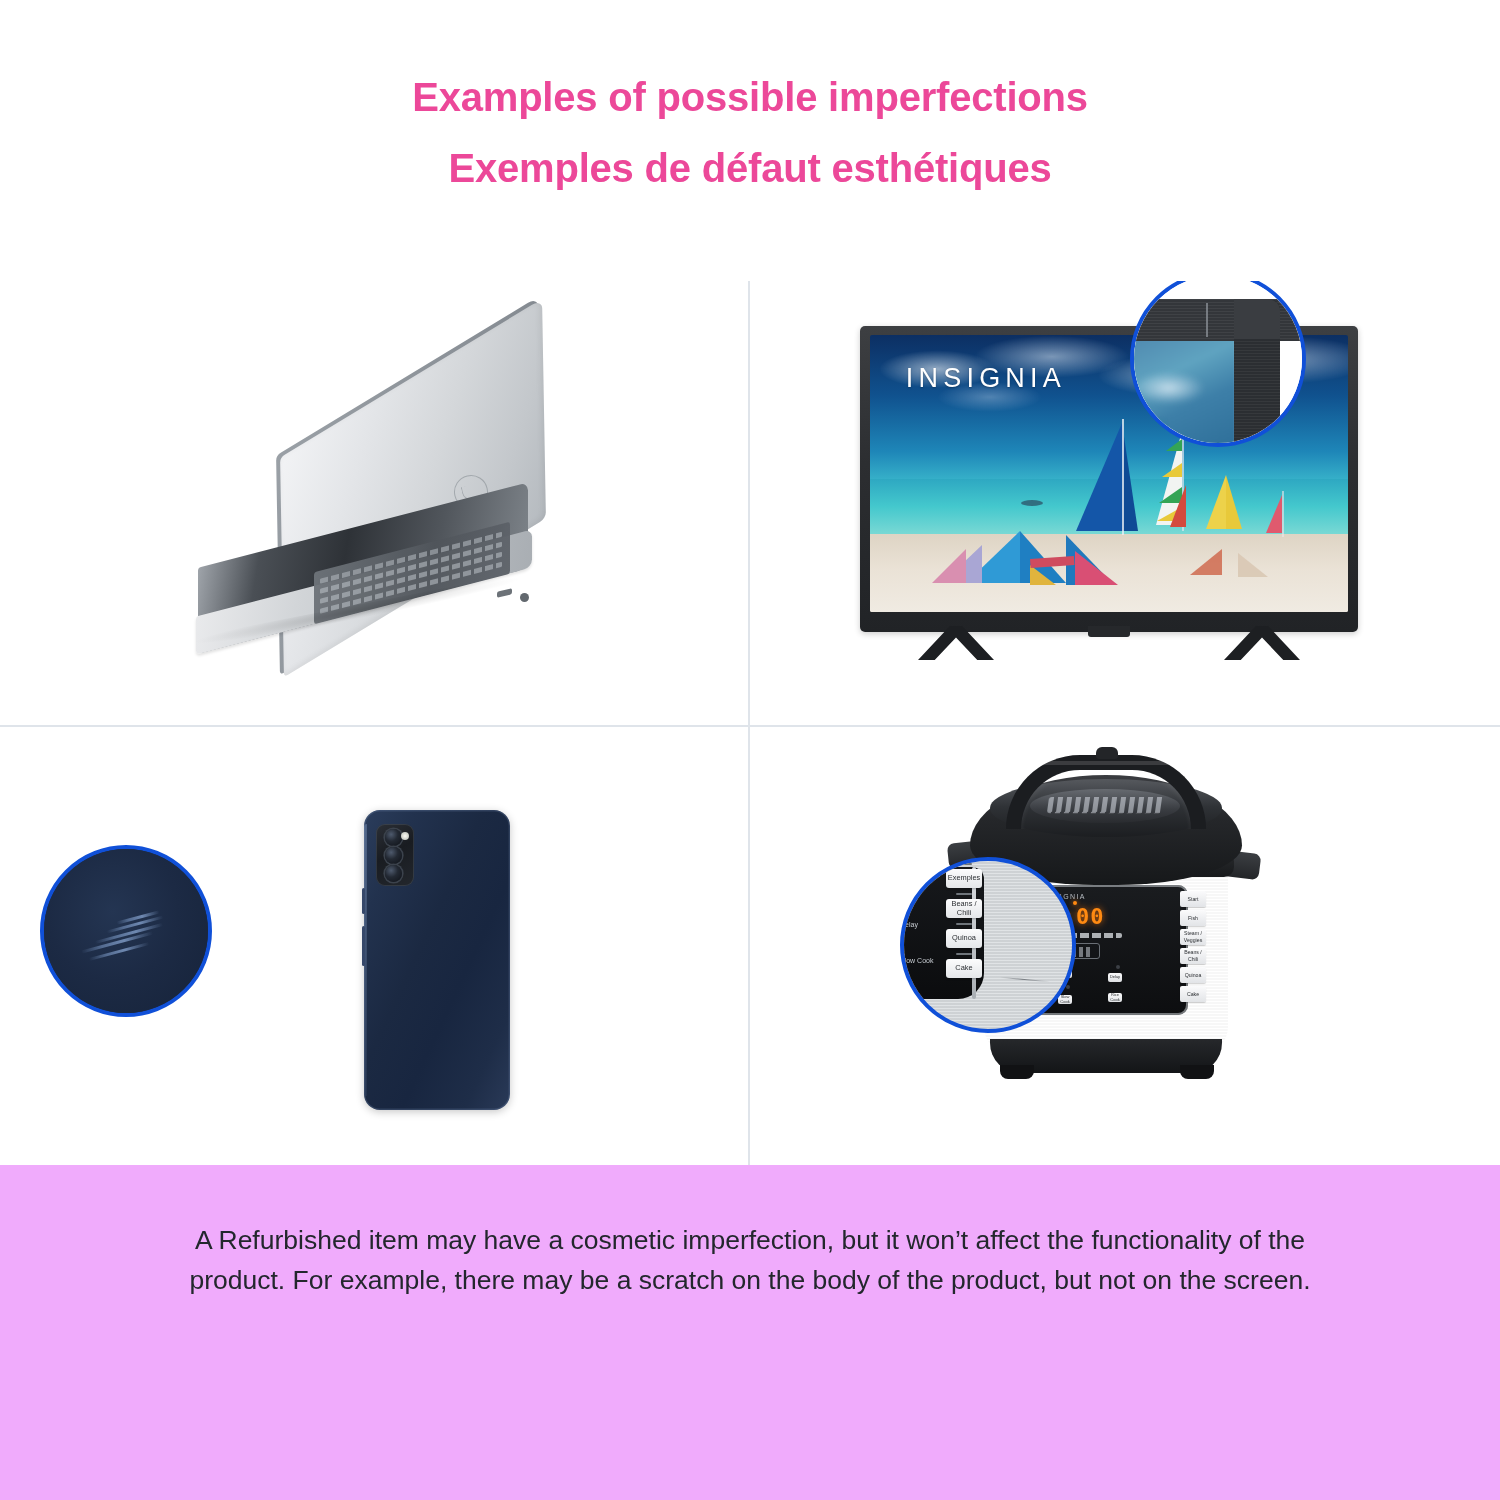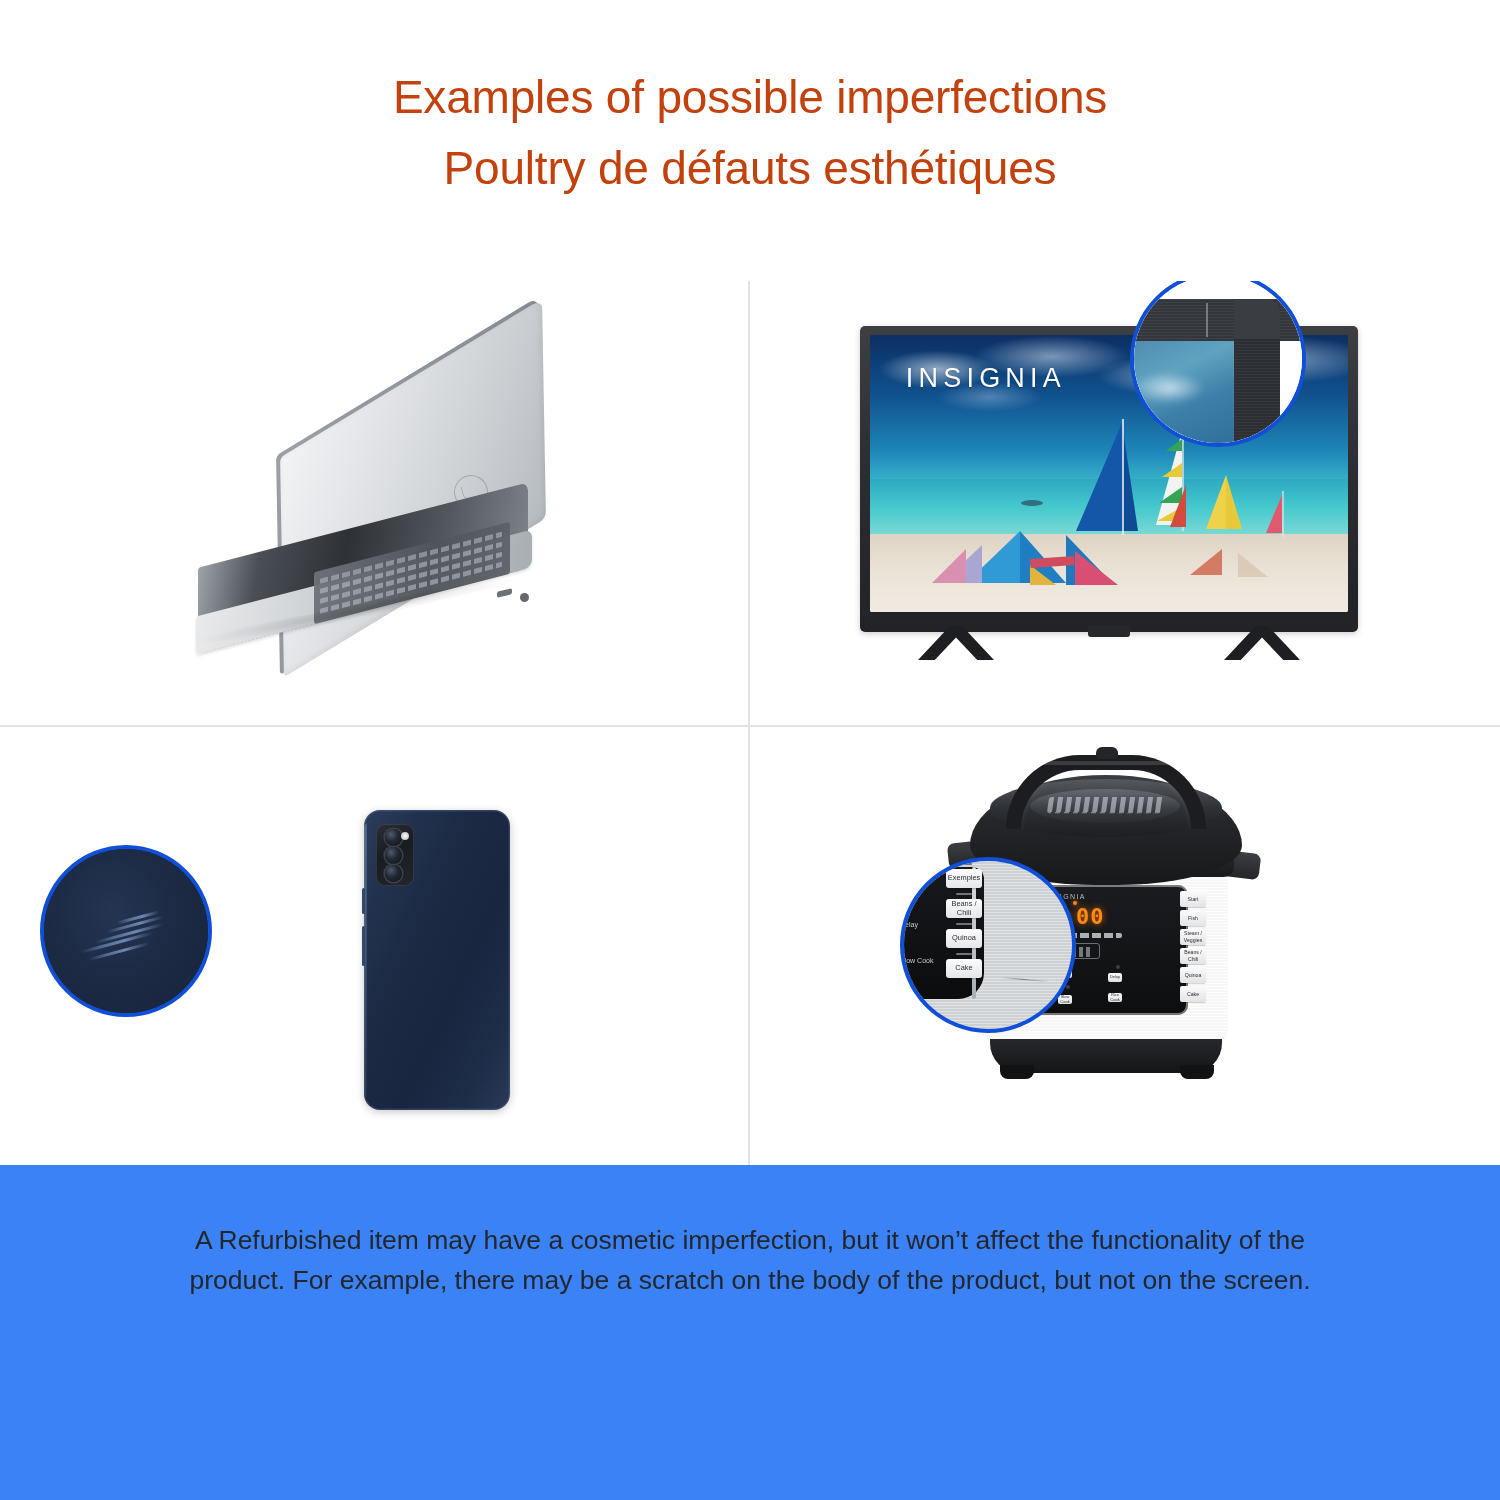--- a/index.html
+++ b/index.html
@@ -21,23 +21,23 @@
   }
 
   
   #title-block {
     position: absolute;
     left: 0; top: 62px;
     width: 1500px;
     text-align: center;
   }
   .title-line {
-    color: #c2410c;
-    font-size: 46px;
-    font-weight: 400;
+    color: #ec4899;
+    font-size: 40px;
+    font-weight: 700;
     line-height: 71px;
     letter-spacing: -0.2px;
     white-space: nowrap;
   }
 
   
   #grid {
     position: absolute;
     left: 0; top: 281px;
     width: 1500px;
@@ -532,42 +532,42 @@
     width: 50px; height: 1.4px;
     background: linear-gradient(to right, rgba(110,115,121,0) 0%, rgba(95,100,106,0.8) 45%, rgba(110,115,121,0) 100%);
     transform: rotate(5deg);
   }
 
   
   #bottom-band {
     position: absolute;
     left: 0; top: 1165px;
     width: 1500px; height: 335px;
-    background: #3b82f6;
+    background: #f0abfc;
   }
   .para {
     position: absolute;
     left: 180px; width: 1140px;
     text-align: center;
     color: #23272d;
     font-size: 26.5px;
     font-weight: 400;
     line-height: 40px;
   }
   #para-en { top: 55px; }
   #para-fr { top: 190px; }
 </style>
 </head>
 <body>
 
 <div id="page">
 
   <div id="title-block">
     <div class="title-line">Examples of possible imperfections</div>
-    <div class="title-line">Poultry de défauts esthétiques</div>
+    <div class="title-line">Exemples de défaut esthétiques</div>
   </div>
 
   <div id="grid">
 
     <div class="divider" id="div-v"></div>
     <div class="divider" id="div-h"></div>
 
     <div class="cell" id="cell-laptop">
       <div id="laptop-wrap">
         <div class="lt-lid-edge"></div>

